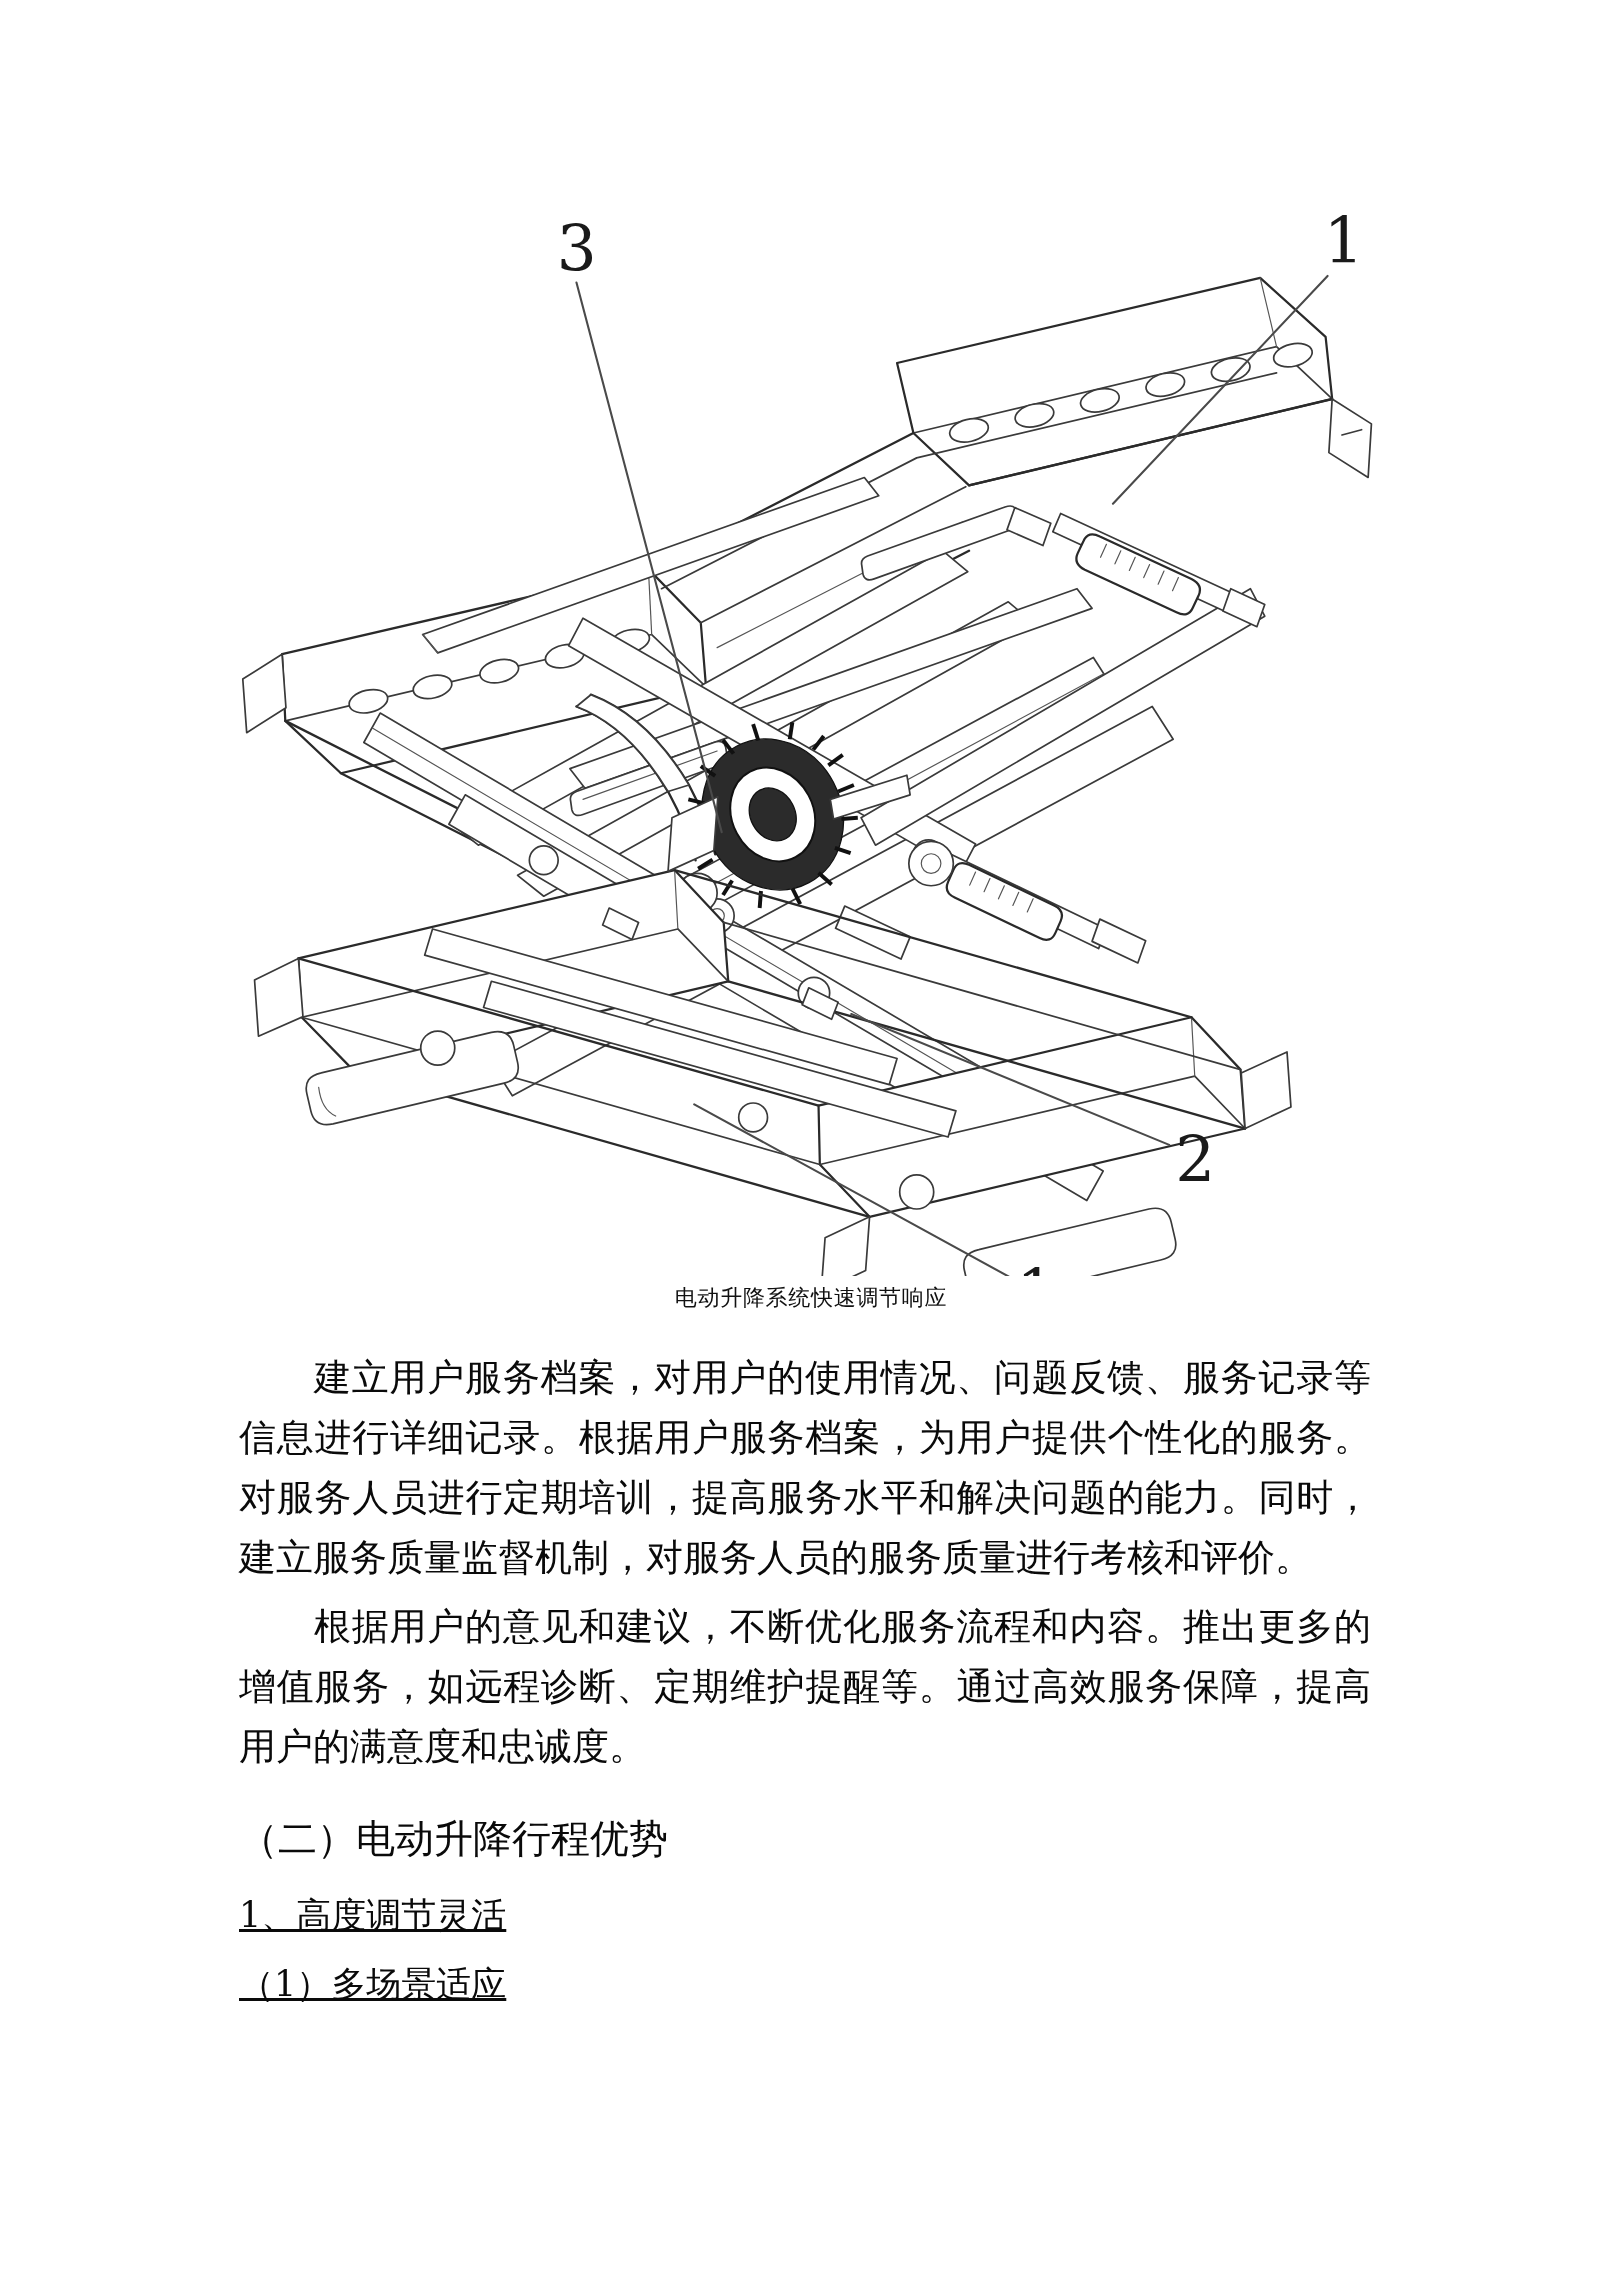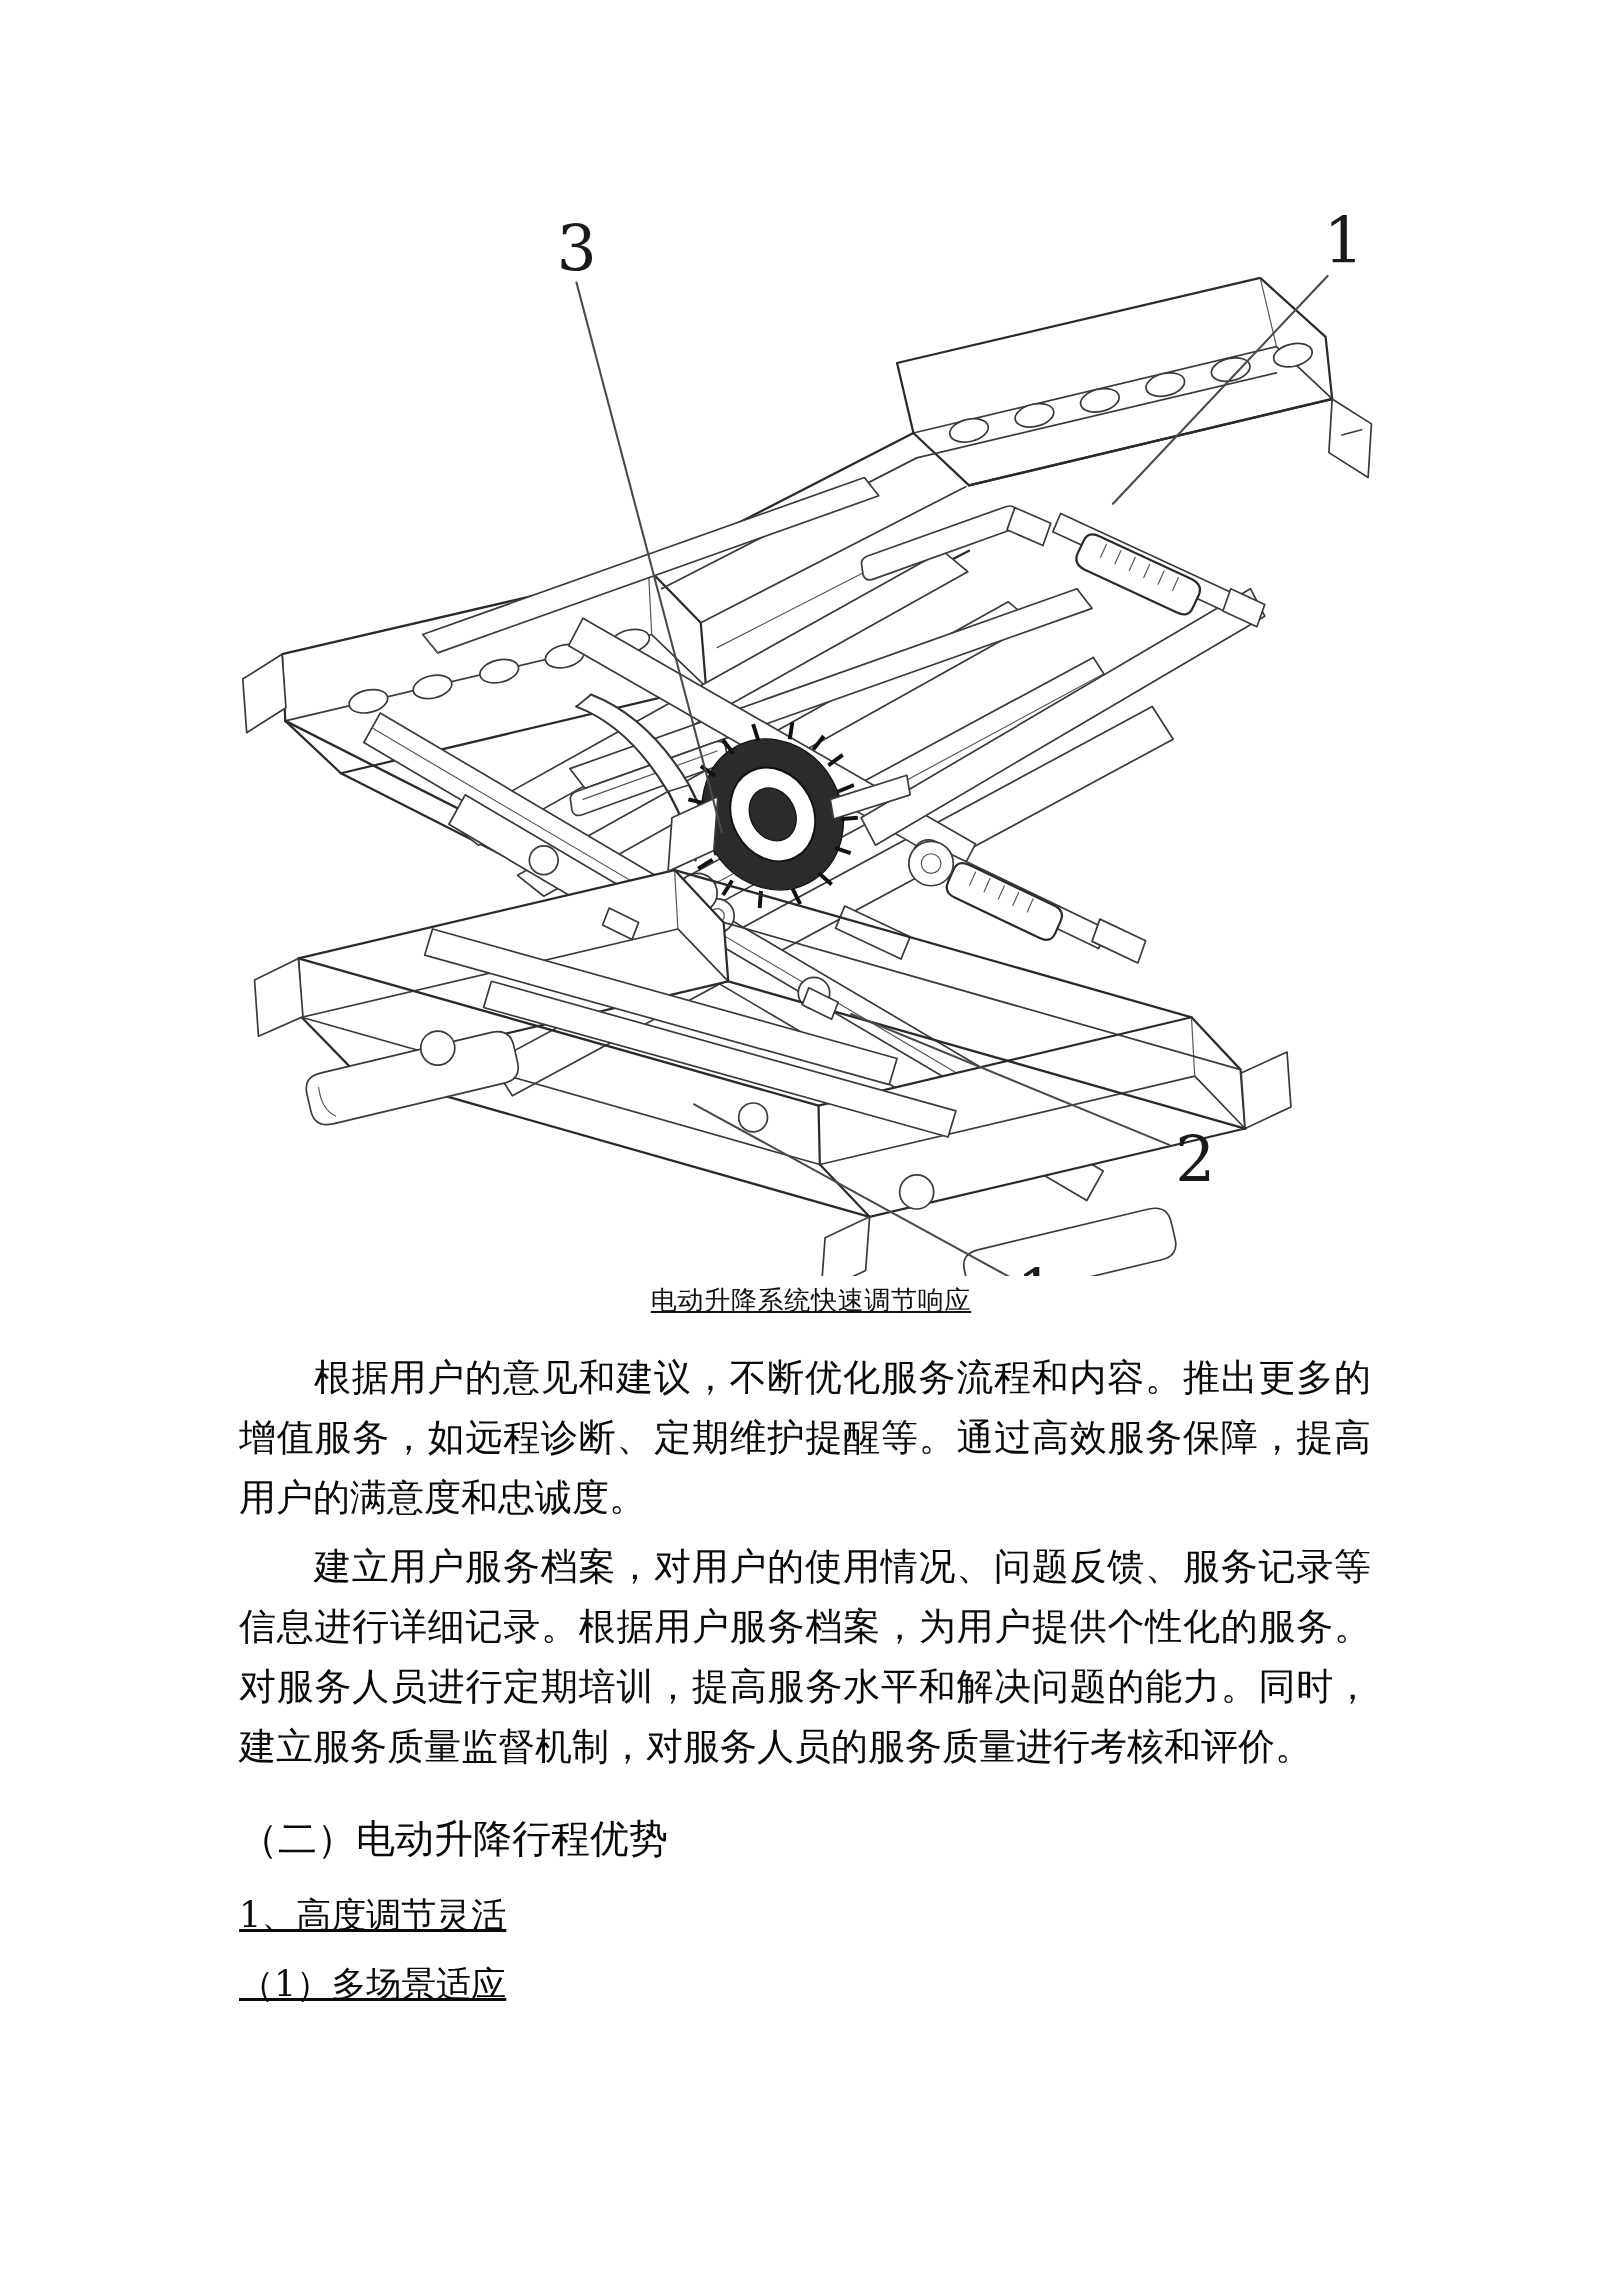--- a/index.html
+++ b/index.html
@@ -34,25 +34,24 @@
     width: 1374px;
     height: 1139px;
   }
   .fig-caption {
     position: absolute;
     left: 0;
     top: 1148px;
     width: 1622px;
     text-align: center;
     font-family: "DejaVu Sans", "Liberation Sans", sans-serif;
-    font-size: 26px;
+    font-size: 22px;
     line-height: 1.2;
     letter-spacing: 0.7px;
     color: #111111;
-    text-decoration: underline;
   }
 
   
   .content {
     position: absolute;
     left: 239px;
     top: 1348px;
     width: 1132px;
   }
   p.body-par {
@@ -283,23 +282,23 @@
       <text class="numlbl" x="1832" y="192">1</text>
       <text class="numlbl" x="1605" y="1596">2</text>
       <text class="numlbl" x="1362" y="1800">1</text>
     </svg>
 
     <div class="fig-caption">电动升降系统快速调节响应</div>
   </div>
 
   <div class="content">
 
+    <p class="body-par">建立用户服务档案，对用户的使用情况、问题反馈、服务记录等信息进行详细记录。根据用户服务档案，为用户提供个性化的服务。对服务人员进行定期培训，提高服务水平和解决问题的能力。同时，建立服务质量监督机制，对服务人员的服务质量进行考核和评价。</p>
+
     <p class="body-par">根据用户的意见和建议，不断优化服务流程和内容。推出更多的增值服务，如远程诊断、定期维护提醒等。通过高效服务保障，提高用户的满意度和忠诚度。</p>
-
-    <p class="body-par">建立用户服务档案，对用户的使用情况、问题反馈、服务记录等信息进行详细记录。根据用户服务档案，为用户提供个性化的服务。对服务人员进行定期培训，提高服务水平和解决问题的能力。同时，建立服务质量监督机制，对服务人员的服务质量进行考核和评价。</p>
 
     <h2 class="sec-heading">（二）电动升降行程优势</h2>
 
     <h3 class="sub-heading">1、高度调节灵活</h3>
 
     <h3 class="sub-heading">（1）多场景适应</h3>
   </div>
 
 </div>
 

